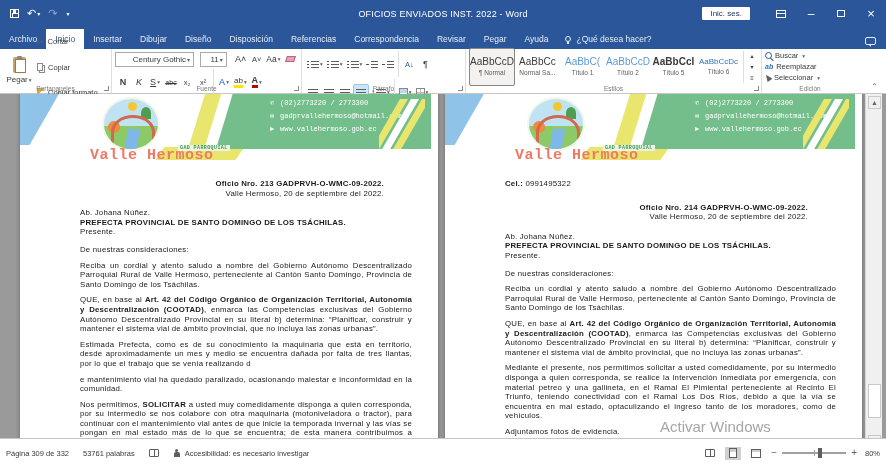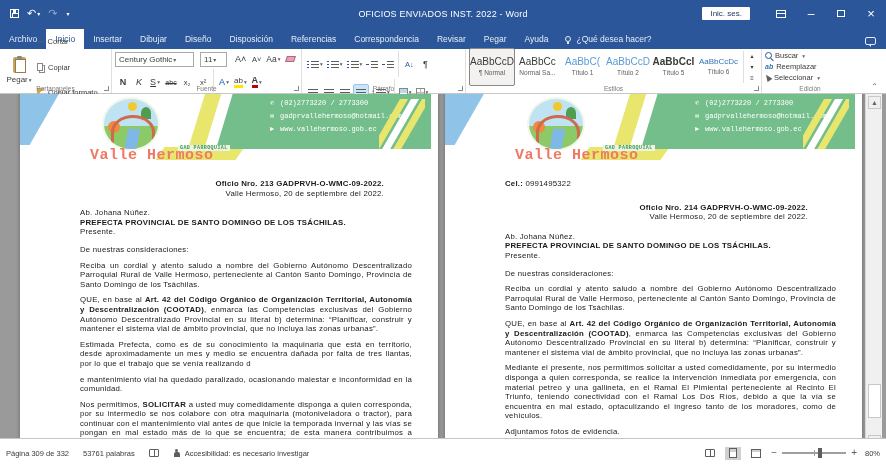--- a/index.html
+++ b/index.html
@@ -56,21 +56,21 @@
   .paste-big{width:32px;display:flex;flex-direction:column;align-items:center;justify-content:center;gap:2px;font-size:8px;height:38px;border-radius:2px;}
   .ico-clipboard{width:13px;height:16px;background:#c8a165;border-radius:2px;position:relative;}
   .ico-clipboard:before{content:"";position:absolute;left:2px;top:2px;width:9px;height:12px;background:#fff;border:1px solid #9b7b48;}
   .ico-clipboard:after{content:"";position:absolute;left:4px;top:-1px;width:5px;height:3px;background:#8a8886;border-radius:1px;}
   .smallbtn{display:flex;align-items:center;gap:3px;font-size:7.5px;height:12px;padding:0 2px;color:#3b3a39;}
   .ico-cut:after{content:"✂";font-size:9px;color:#605e5c;}
   .ico-copy{width:6px;height:8px;border:1px solid #8a8886;background:#fff;box-shadow:2px 2px 0 -1px #fff,2px 2px 0 0 #8a8886;margin-right:2px;}
   .ico-brush{width:8px;height:8px;background:linear-gradient(135deg,#d0a94e 0 45%,transparent 45%);}
 
   
-  .combo{display:flex;align-items:center;justify-content:flex-start;border:1px solid #aba9a7;background:#fff;height:15px;font-size:8px;padding:0 3px;margin-right:6px;}
+  .combo{display:flex;align-items:center;justify-content:flex-end;border:1px solid #aba9a7;background:#fff;height:15px;font-size:8px;padding:0 3px;margin-right:6px;}
   .combo .dd:after{font-size:6px;}
   .ico-boldN:after{content:"N";font-weight:bold;font-size:9px;}
   .ico-italK:after{content:"K";font-style:italic;font-size:9px;}
   .ico-underS:after{content:"S";text-decoration:underline;font-size:9px;}
   .ico-strike:after{content:"abc";text-decoration:line-through;font-size:7px;}
   .ico-sub:after{content:"x₂";font-size:7.5px;}
   .ico-sup:after{content:"x²";font-size:7.5px;}
   .ico-grow:after{content:"A˄";font-size:9px;}
   .ico-shrink:after{content:"A˅";font-size:7.5px;}
   .ico-case:after{content:"Aa";font-size:8.5px;}
@@ -572,20 +572,24 @@
           </div>
           <div class="para left">
             <div><span>Adjuntamos fotos de evidencia.</span></div>
           </div>
           <div class="para left">
             <div><span>Por la favorable atención que se digne dar al presente, quedamos agradecidos.</span></div>
           </div>
         </div>
     </div>
 
+    <div class="watermark">
+      <div class="wm1">Activar Windows</div>
+      <div class="wm2">Ve a Configuración para activar Windows.</div>
+    </div>
 
     <div class="vscroll">
       <span class="varrow up">▲</span>
       <span class="vthumb"></span>
       <span class="varrow down">▼</span>
     </div>
   </div>
 
   <div class="statusbar">
     <span>Página 309 de 332</span>

